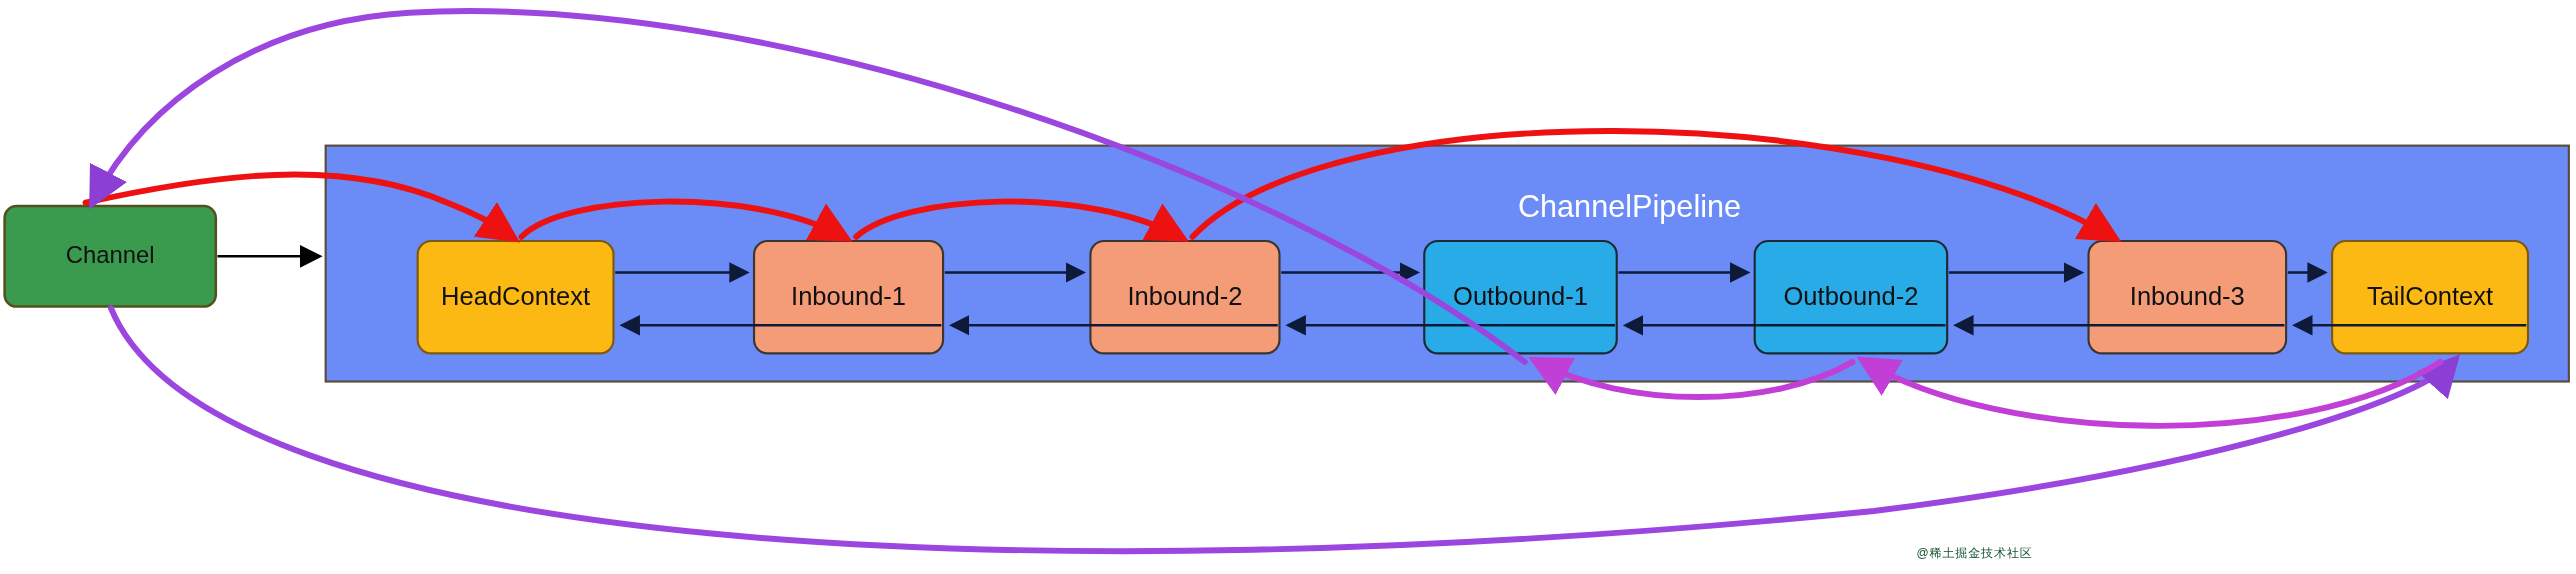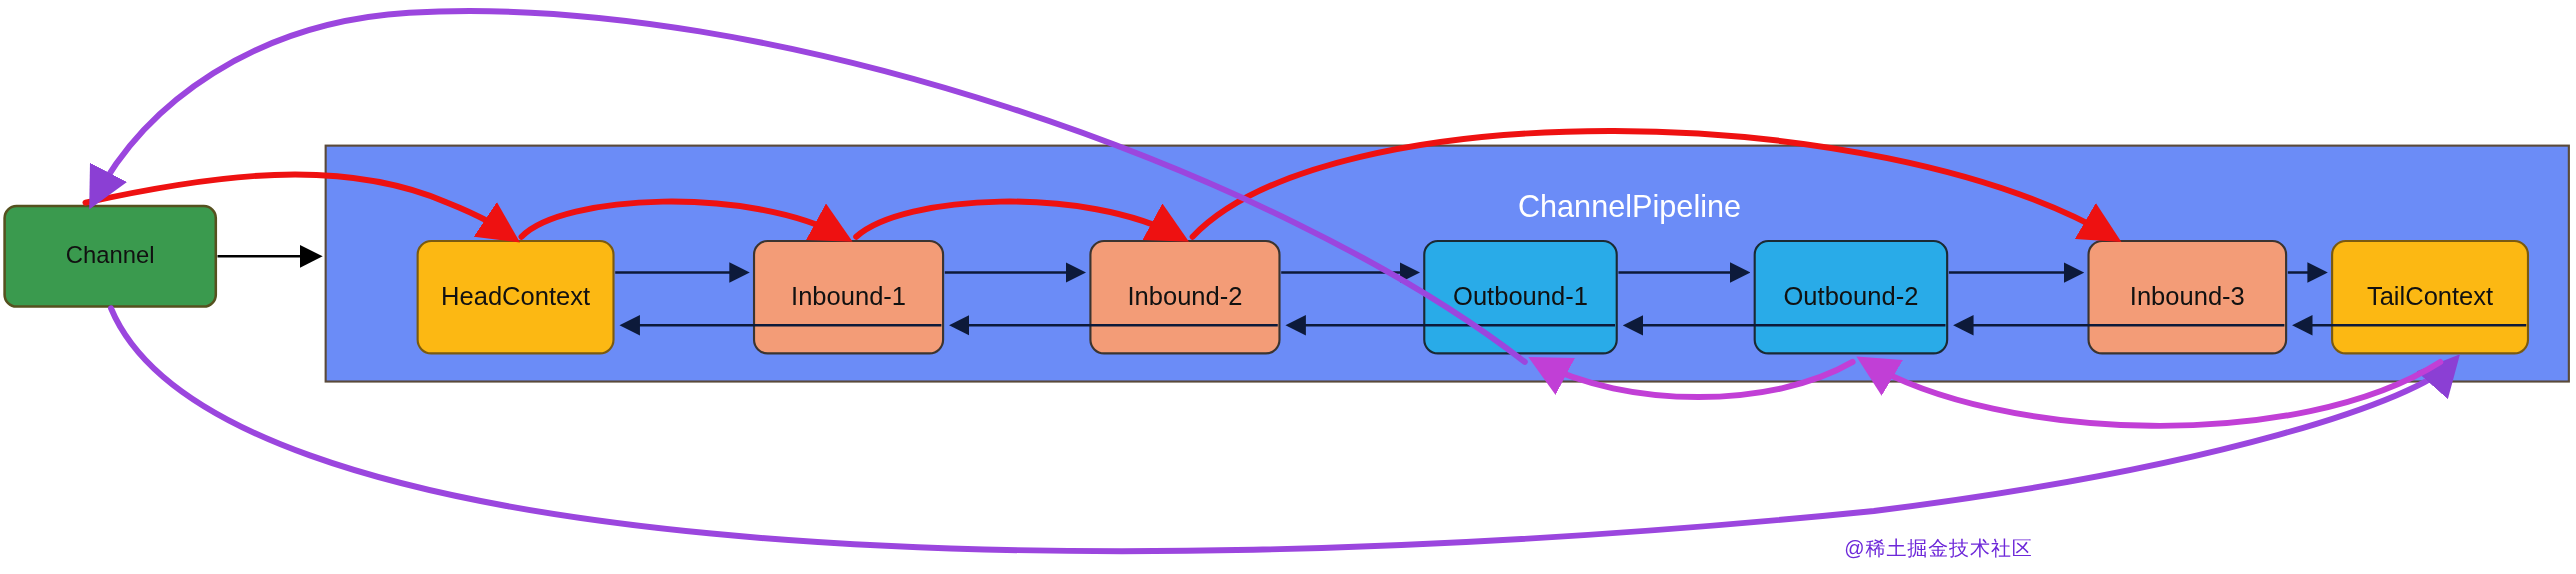--- a/index.html
+++ b/index.html
@@ -5,21 +5,21 @@
   html,body{margin:0;padding:0;background:#ffffff;}
   body{width:2576px;height:574px;overflow:hidden;font-family:"Liberation Sans",sans-serif;}
   #stage{position:relative;width:2048px;height:574px;background:#fff;}
   svg#diagram{position:absolute;left:0;top:0;width:2576px;height:574px;display:block;}
   .nodeLabel{font-family:"Liberation Sans",sans-serif;font-size:30px;fill:#111111;
              dominant-baseline:middle;text-anchor:middle;}
   .channelLabel{font-family:"Liberation Sans",sans-serif;font-size:28px;fill:#111111;
              dominant-baseline:middle;text-anchor:middle;}
   .pipeTitle{font-family:"Liberation Sans",sans-serif;font-size:36px;fill:#ffffff;
              dominant-baseline:middle;text-anchor:middle;}
-  .watermark{position:absolute;right:15.3px;bottom:12px;font-size:20px;color:#6d28d9;
+  .watermark{position:absolute;right:15.3px;bottom:12px;font-size:12px;color:#14532d;
              font-family:"Liberation Sans",sans-serif;letter-spacing:0.9px;user-select:none;}
 </style>
 </head>
 <body>
 
 <div id="stage">
 
   <svg id="diagram" viewBox="0 0 3024 674">
     <defs>
       <marker id="mk-black" viewBox="0 0 12 12" refX="10" refY="6" markerWidth="9" markerHeight="9" orient="auto-start-reverse">

